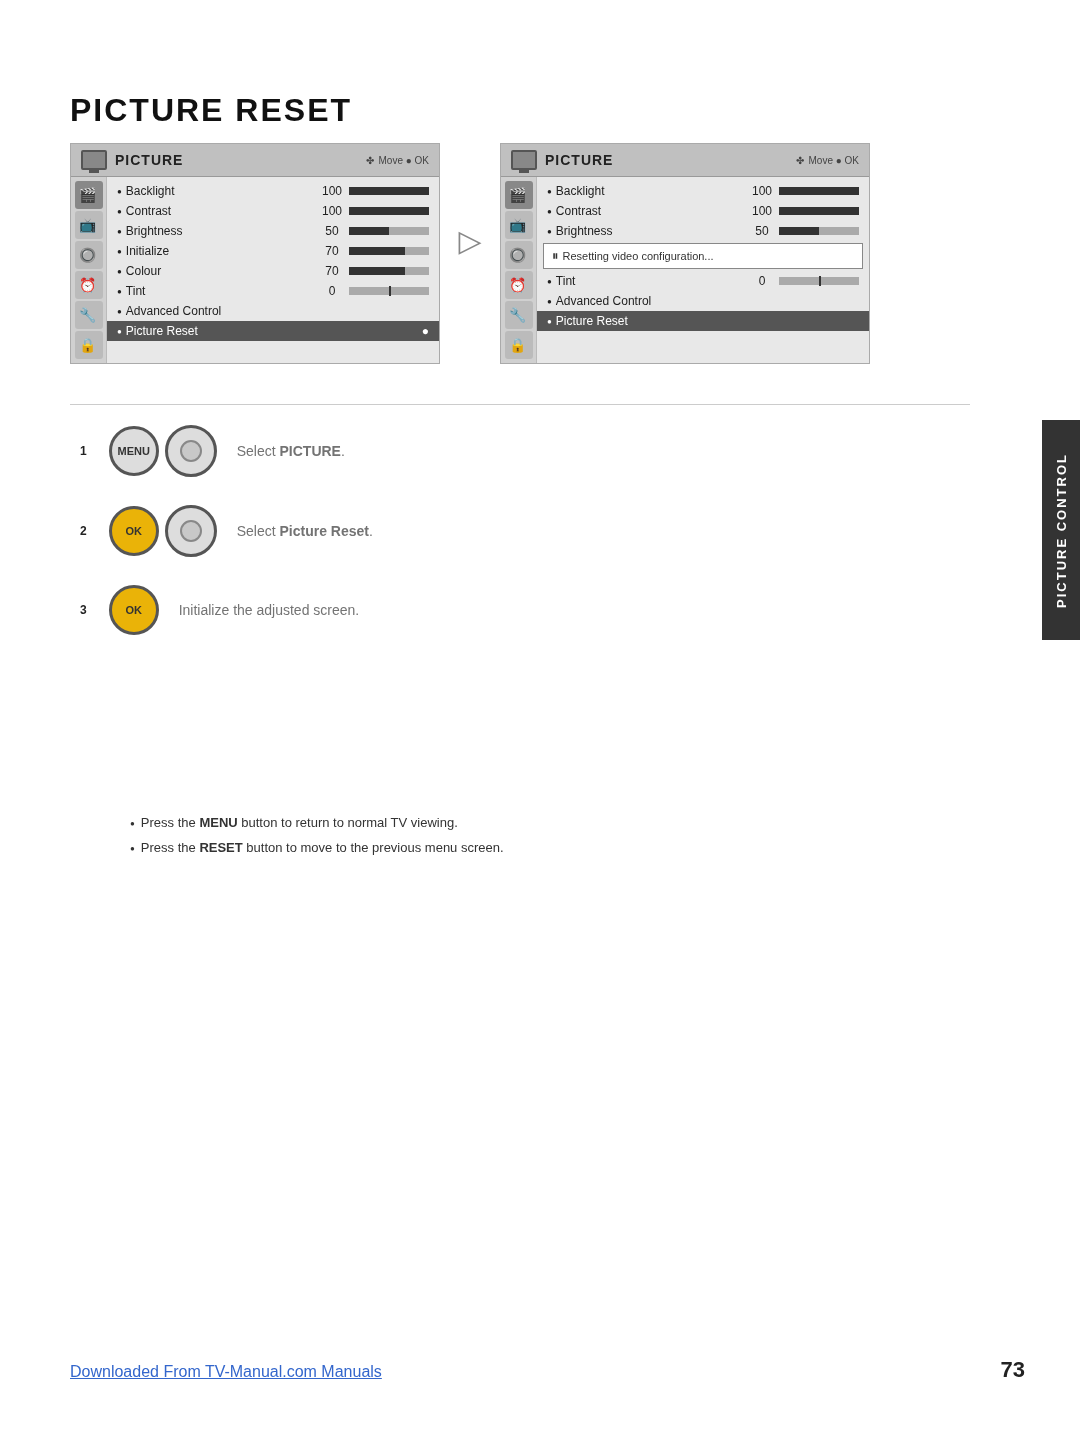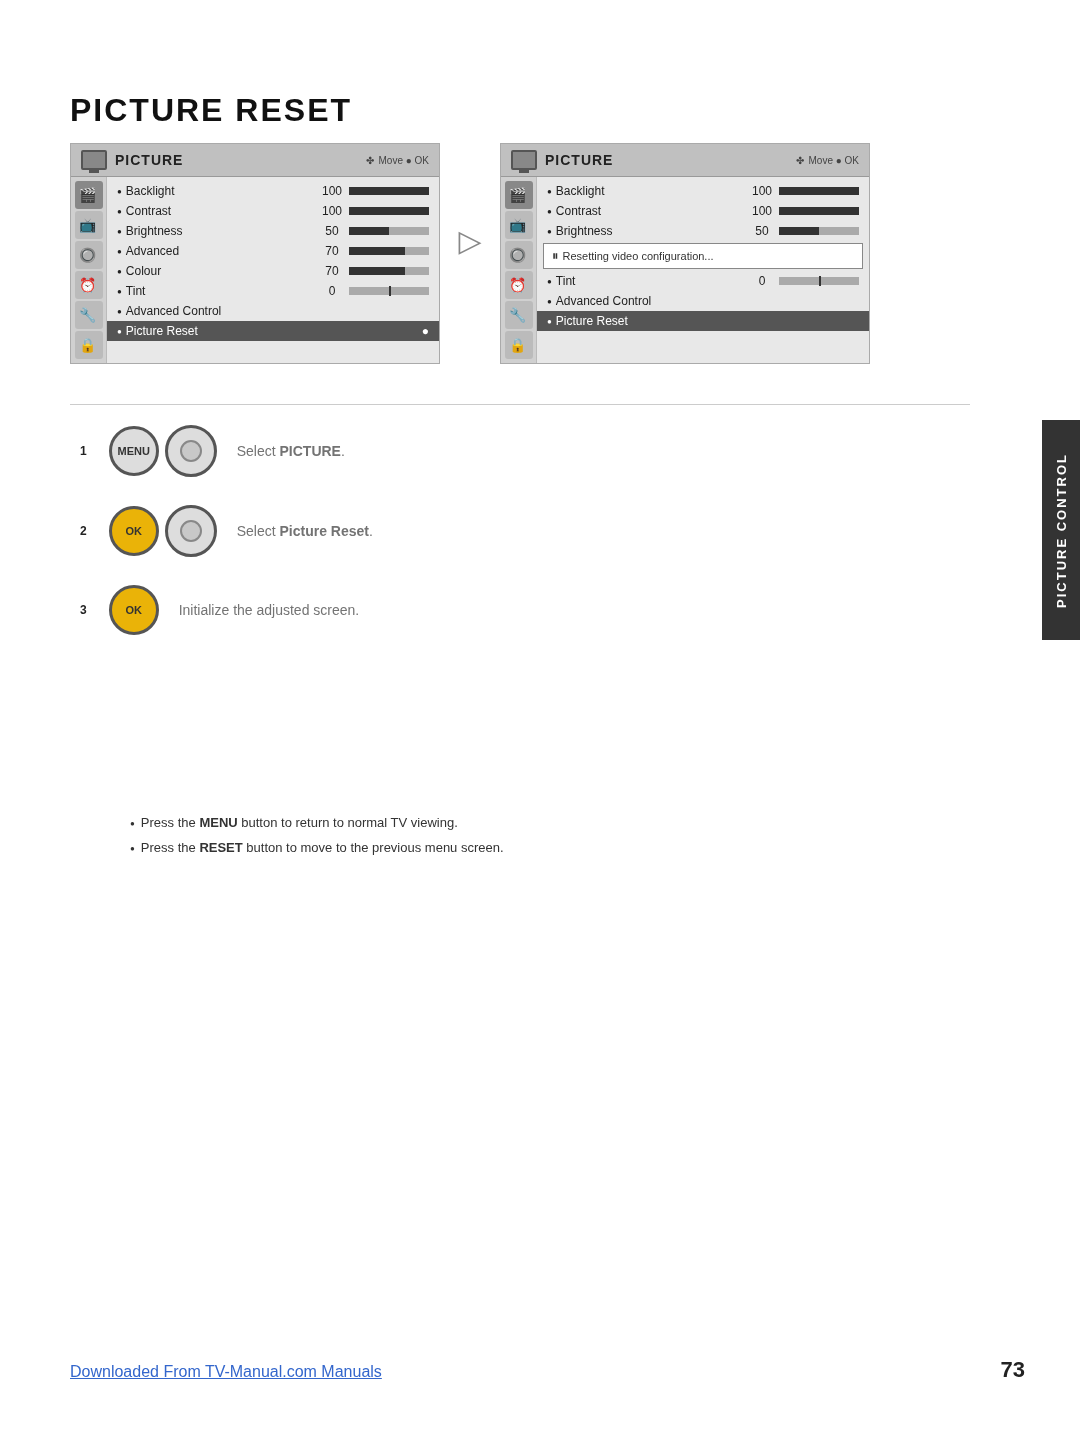--- a/index.html
+++ b/index.html
@@ -411,21 +411,21 @@
           <div class="tv-menu-item">
             <span class="bullet">●</span>
             <span class="label">Brightness</span>
             <span class="value">50</span>
             <span class="bar-container">
                 <span class="bar-fill" style="width:50%"></span>
               </span>
           </div>
           <div class="tv-menu-item">
             <span class="bullet">●</span>
-            <span class="label">Advanced</span>
+            <span class="label">Initialize</span>
             <span class="value">70</span>
             <span class="bar-container">
                 <span class="bar-fill" style="width:70%"></span>
               </span>
           </div>
           <div class="tv-menu-item">
             <span class="bullet">●</span>
             <span class="label">Colour</span>
             <span class="value">70</span>
             <span class="bar-container">

